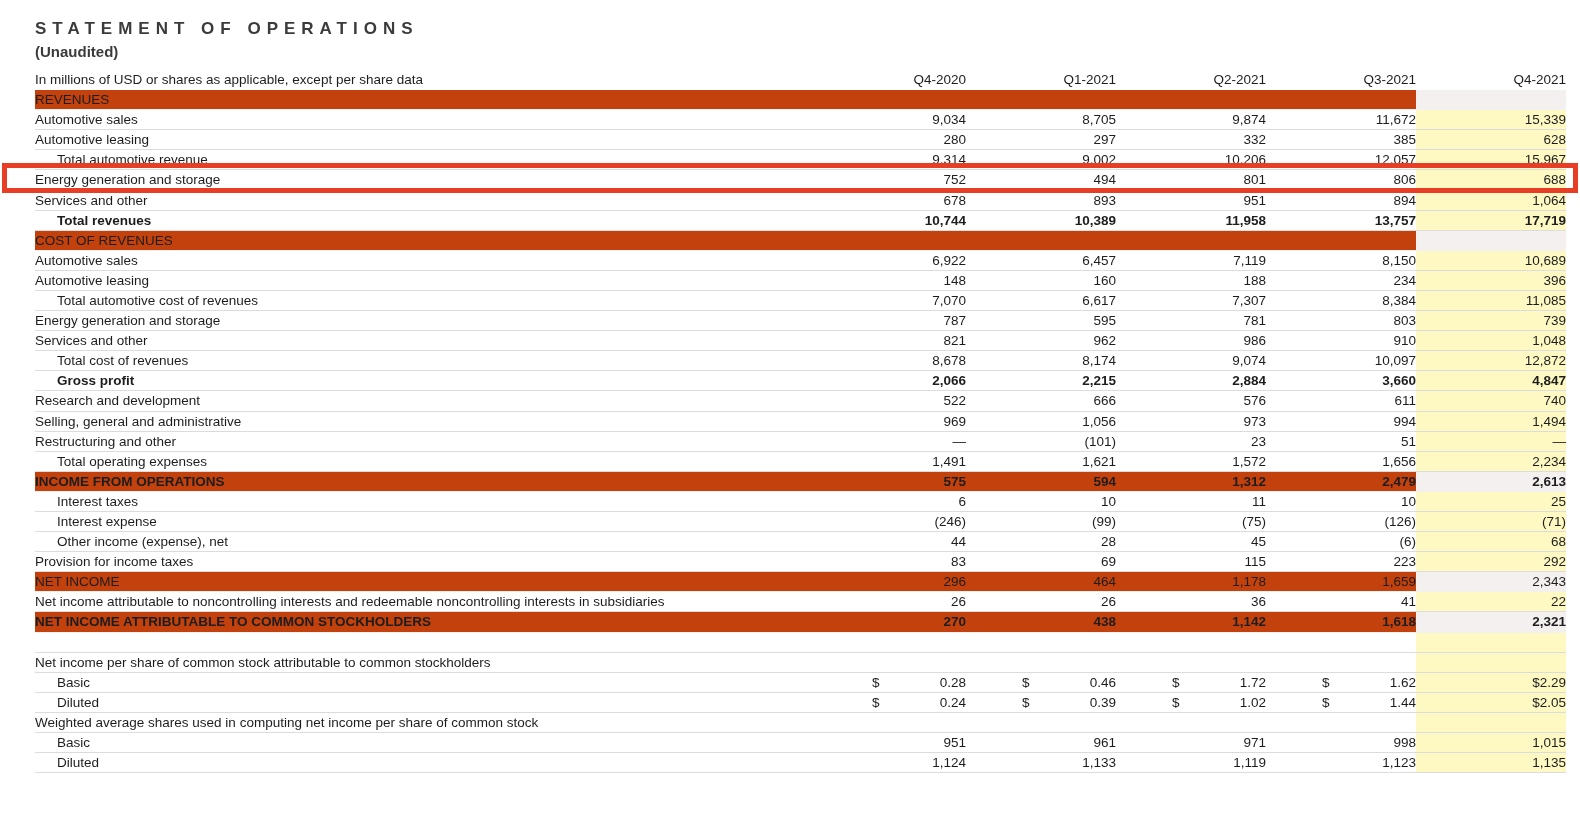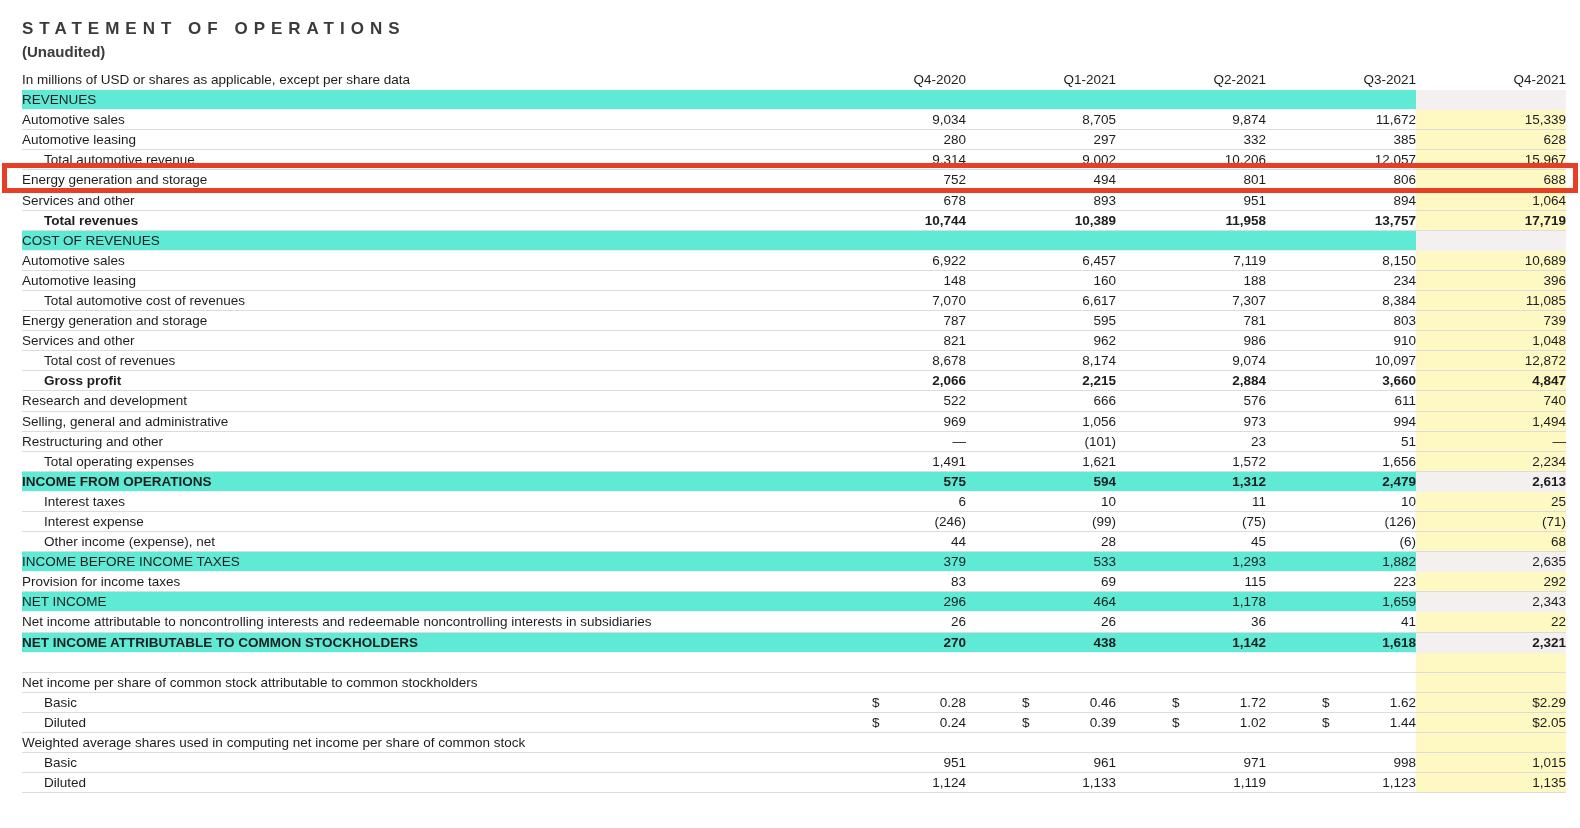--- a/index.html
+++ b/index.html
@@ -1,40 +1,40 @@
 <!DOCTYPE html>
 <html><head>
 <meta charset="utf-8">
 <style>
   html,body{margin:0;padding:0;background:#ffffff;}
   body{
     width:1580px;height:828px;position:relative;overflow:hidden;
     font-family:"Liberation Sans",sans-serif;color:#1d1d1f;
     -webkit-font-smoothing:antialiased;
   }
-  .page{padding:14px 14px 4px 22px;}
+  .page{padding:14px 14px 4px 22px;margin-left:13px;}
   .title{
     font-size:17px;font-weight:bold;letter-spacing:6px;color:#3b3b3b;
     margin:4px 0 0 0;line-height:22px;
   }
   .subtitle{
     font-size:15px;font-weight:bold;color:#3b3b3b;line-height:20px;margin:2px 0 6px 0;
   }
   .table{width:100%;}
   .thead{display:flex;align-items:center;height:22px;font-size:13.5px;}
   .label-col{flex:1;min-width:0;}
   .num{width:150px;text-align:right;white-space:nowrap;}
   .row{
     display:flex;align-items:center;height:20.1px;box-sizing:border-box;
     font-size:13.5px;border-bottom:1px solid #dcdcdc;
   }
   .row .label{flex:1;min-width:0;white-space:nowrap;overflow:hidden;}
   .row.indent .label{padding-left:22px;}
   .row.bold{font-weight:bold;}
-  .row.section{background:#5eead4;border-bottom-color:#f1f1f1;}
+  .row.section{background:#c2410c;border-bottom-color:#f1f1f1;}
   .row .num.hl{background:#fef9c3;height:100%;display:flex;align-items:center;justify-content:flex-end;}
   .row.section .num.hl{background:#f4f0ef;}
   .row.gap{border-bottom:1px solid #dcdcdc;}
   .num.cur{display:flex;align-items:center;justify-content:space-between;padding-left:56px;box-sizing:border-box;}
   .num.cur.hl{padding-left:56px;}
   .dollar{text-align:left;}
   .annotation-box{
     position:absolute;left:2px;top:163px;width:1566px;height:20px;
     border:5px solid #e83e26;pointer-events:none;z-index:5;background:transparent;
   }
@@ -233,28 +233,20 @@
           <div class="num hl">(71)</div>
         </div>
         <div class="row indent">
           <div class="label">Other income (expense), net</div>
           <div class="num">44</div>
           <div class="num">28</div>
           <div class="num">45</div>
           <div class="num">(6)</div>
           <div class="num hl">68</div>
         </div>
-        <div class="row section">
-          <div class="label">INCOME BEFORE INCOME TAXES</div>
-          <div class="num">379</div>
-          <div class="num">533</div>
-          <div class="num">1,293</div>
-          <div class="num">1,882</div>
-          <div class="num hl">2,635</div>
-        </div>
         <div class="row">
           <div class="label">Provision for income taxes</div>
           <div class="num">83</div>
           <div class="num">69</div>
           <div class="num">115</div>
           <div class="num">223</div>
           <div class="num hl">292</div>
         </div>
         <div class="row section">
           <div class="label">NET INCOME</div>

